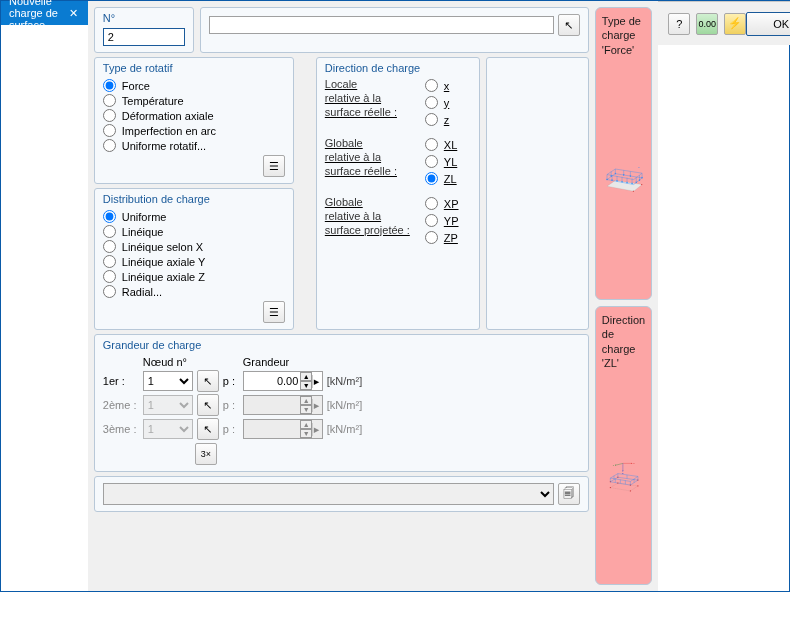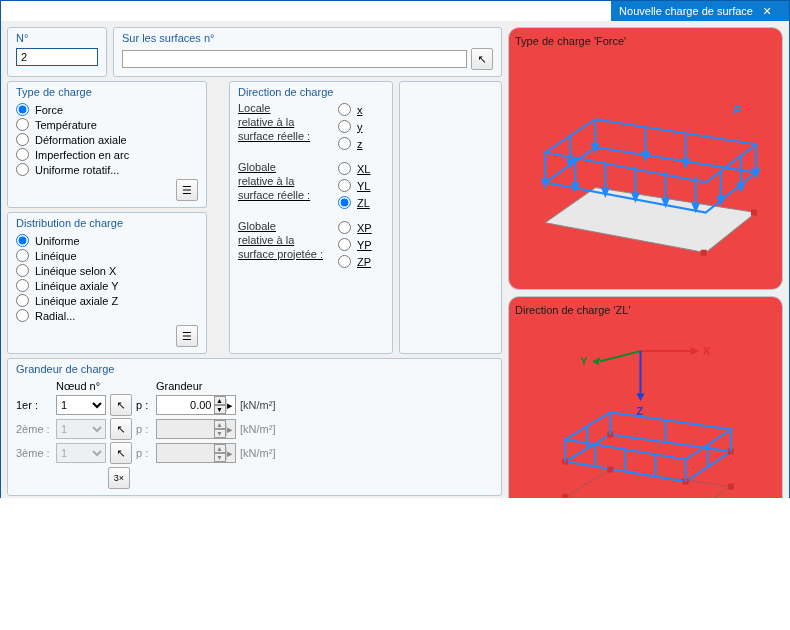--- a/index.html
+++ b/index.html
@@ -1,17 +1,17 @@
 <!DOCTYPE html>
 <html><head>
 <meta charset="utf-8">
 <style>
   * { box-sizing: border-box; font-family: "Segoe UI", Tahoma, sans-serif; font-size: 11px; }
   body { margin: 0; background: #fff; }
-  .window { width: 790px; height: 498px; border: 1px solid #0a5aa8; display: flex; flex-direction: column; align-items: flex-end; }
+  .window { width: 790px; height: 592px; border: 1px solid #0a5aa8; display: flex; flex-direction: row; }
   .titlebar { height: 24px; background: #0a7bd1; color: #fff; display: flex; align-items: center; padding: 0 8px; justify-content: space-between; }
   .titlebar .close { width: 28px; height: 20px; display: flex; align-items: center; justify-content: center; color:#fff; font-size:14px;}
   .body { flex: 1; display: flex; padding: 6px; gap: 6px; background:#f0f0f0;}
   .left { width: 495px; display:flex; flex-direction:column; gap:4px;}
   .right { flex:1; display:flex; flex-direction:column; gap:6px;}
   .grp { border:1px solid #b8c8d8; border-radius:3px; background:#f6f9fc; padding:6px 8px; position:relative;}
   .grp-title { color:#1a5a9a; font-weight:normal; position:relative; top:-2px; padding-bottom:2px;}
   .row-top { display:flex; gap:6px;}
   .row-top .grp:first-child { width:100px;}
   .row-top .grp:last-child { flex:1;}
@@ -33,21 +33,21 @@
   .numbox input{border:none;width:100%;text-align:right;outline:none;background:transparent;}
   .spin{display:flex;flex-direction:column;}
   .spin div{width:12px;height:9px;border:1px solid #999;background:#eee;font-size:7px;line-height:7px;text-align:center;}
   select.sel{border:1px solid #a0a0a0;height:20px;background:#fff;}
   select.sel[disabled]{background:#ececec;color:#888;}
   .unit{color:#444;}
   .footer{height:44px;border-top:1px solid #c8c8c8;display:flex;align-items:center;justify-content:space-between;padding:0 10px;background:#f0f0f0;}
   .footer .btns{display:flex;gap:6px;}
   .btn{min-width:70px;height:24px;border:1px solid #7a8aa0;background:linear-gradient(#fdfdfd,#e6e6e6);border-radius:2px;}
   .btn.primary{border:1px solid #1a5a9a;}
-  .preview{flex:1;border:1px solid #b8c8d8;border-radius:11px;background:#ef4444;padding:6px;display:flex;flex-direction:column;}
+  .preview{flex:1;border:1px solid #b8c8d8;border-radius:6px;background:#fca5a5;padding:6px;display:flex;flex-direction:column;}
   .preview .cap{color:#1a1a1a;font-size:11px;line-height:1.3;margin-bottom:4px;}
   .preview svg{flex:1;width:100%;}
   .combo{display:flex;gap:4px;align-items:center;}
   .combo select{flex:1;height:22px;border:1px solid #a0a0a0;}
   .muted{color:#888;}
   .surf-row{display:flex;gap:4px;align-items:center;}
   .surf-row input{flex:1;}
 </style>
 </head>
 <body>
@@ -62,34 +62,33 @@
 
   <div class="body">
     <div class="left">
 
       <div class="row-top">
         <div class="grp">
           <div class="grp-title">N°</div>
           <input type="text" class="field" value="2" style="">
         </div>
         <div class="grp">
-          <div class="grp-title">Sur les surfaces n°</div>
           <div class="surf-row">
             <input type="text" class="field-plain" value="" style="">
             <div class="iconbtn">
               <span>↖</span>
             </div>
           </div>
         </div>
       </div>
 
       <div class="cols">
         <div class="col w200">
           <div class="grp">
-            <div class="grp-title">Type de charge</div>
+            <div class="grp-title">Type de rotatif</div>
             <div id="type-opts">
                 <label class="radio-row">
                   <input type="radio" name="tc" checked="" style="">
                   <span>Force</span>
                 </label>
                 <label class="radio-row">
                   <input type="radio" name="tc" style="">
                   <span>Température</span>
                 </label>
                 <label class="radio-row">

